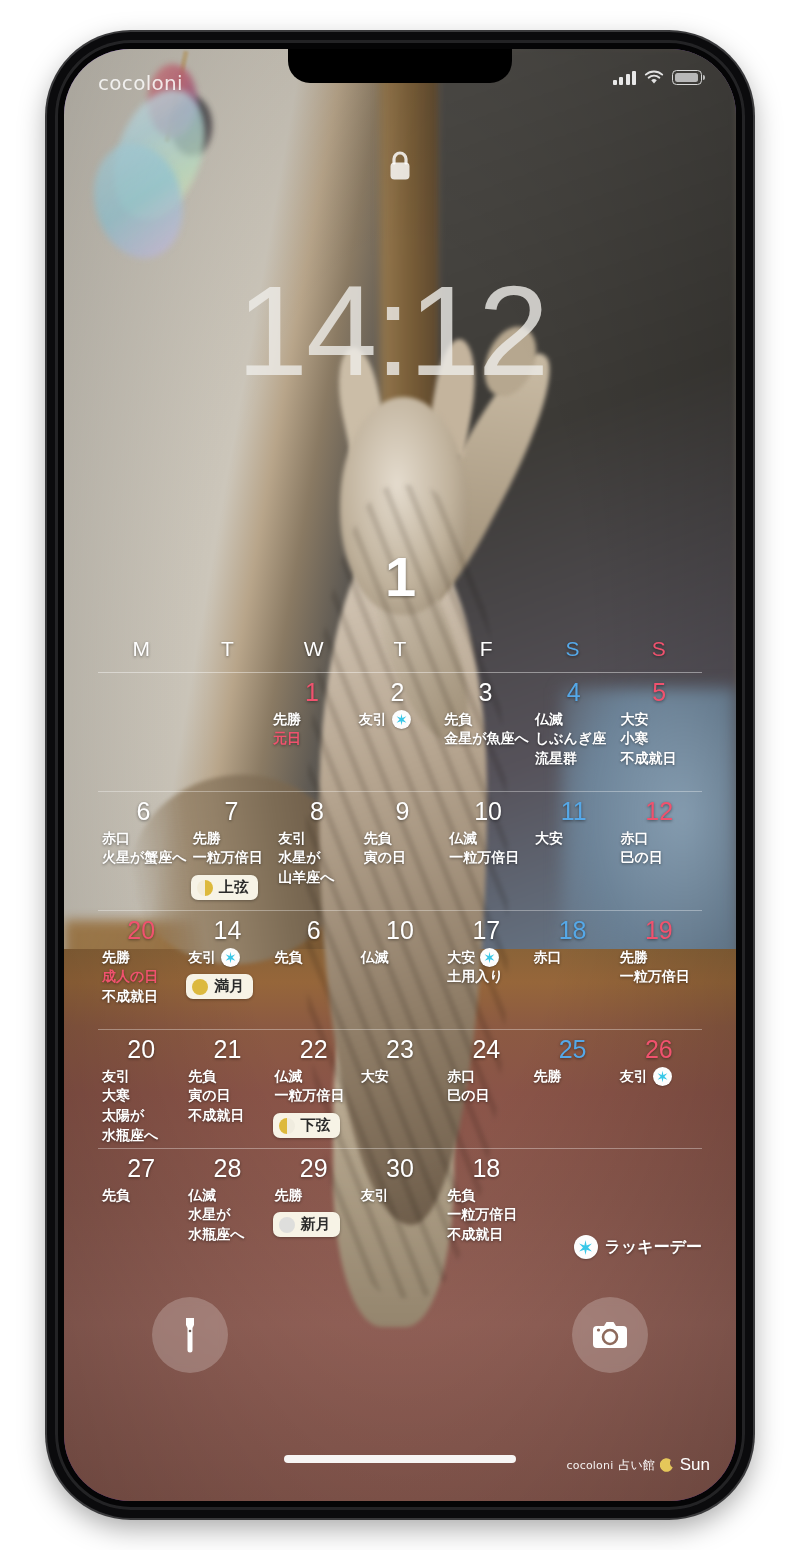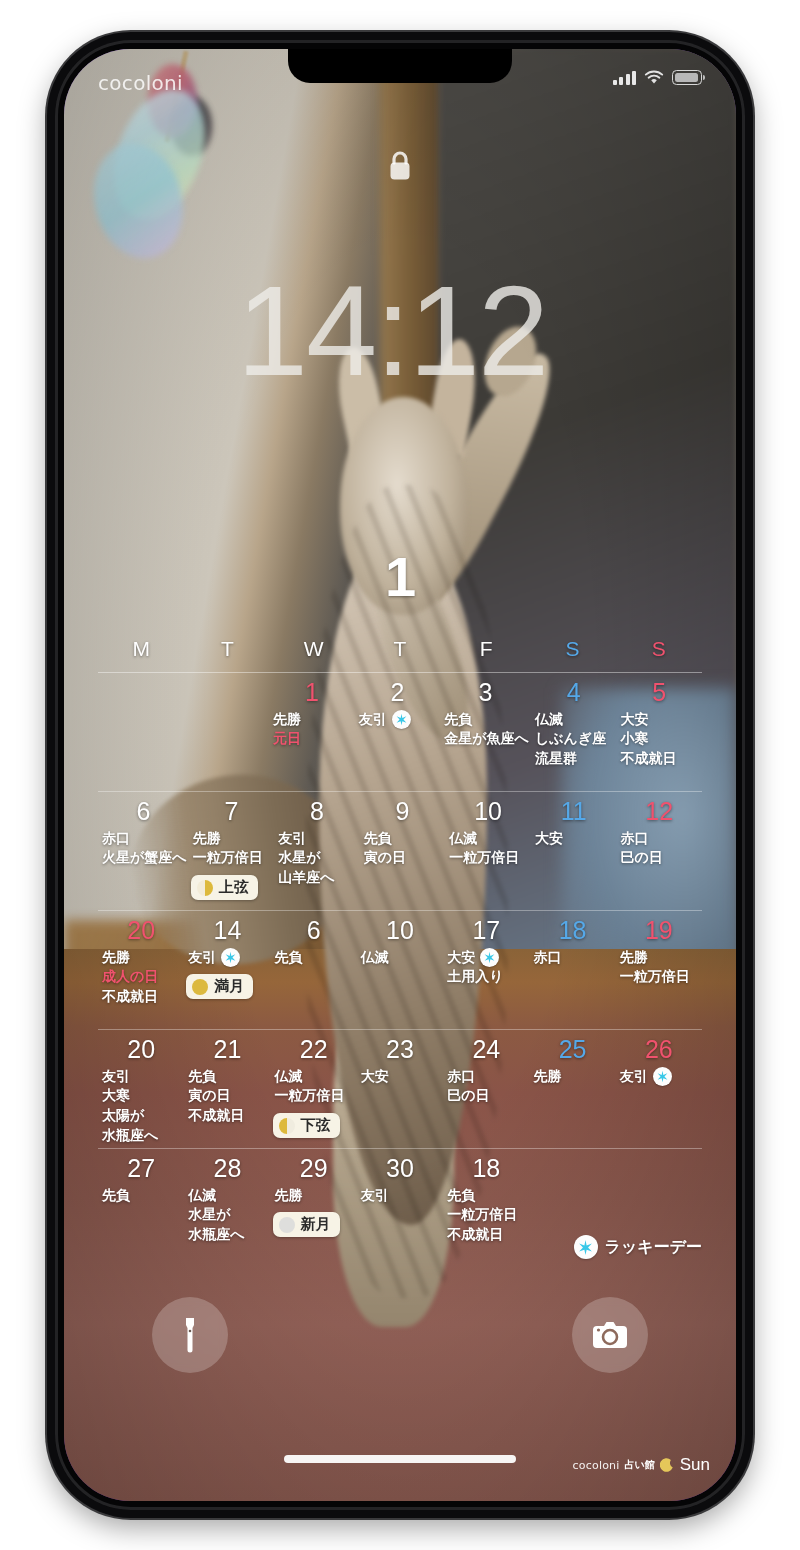--- a/index.html
+++ b/index.html
@@ -423,22 +423,22 @@
     gap: 5px;
     z-index: 35;
   }
   .bb-coco {
     font-size: 11px;
     color: rgba(255,255,255,0.92);
     letter-spacing: .2px;
     font-family: "DejaVu Sans", sans-serif;
   }
   .bb-uranai {
-    font-size: 10px;
-    font-weight: 700;
+    font-size: 12px;
+    font-weight: 400;
     color: #fff;
     font-family: "DejaVu Sans", sans-serif;
   }
   .bb-sun {
     font-size: 17px;
     color: #fff;
     font-family: "Liberation Sans", sans-serif;
   }
 </style>
 </head>

